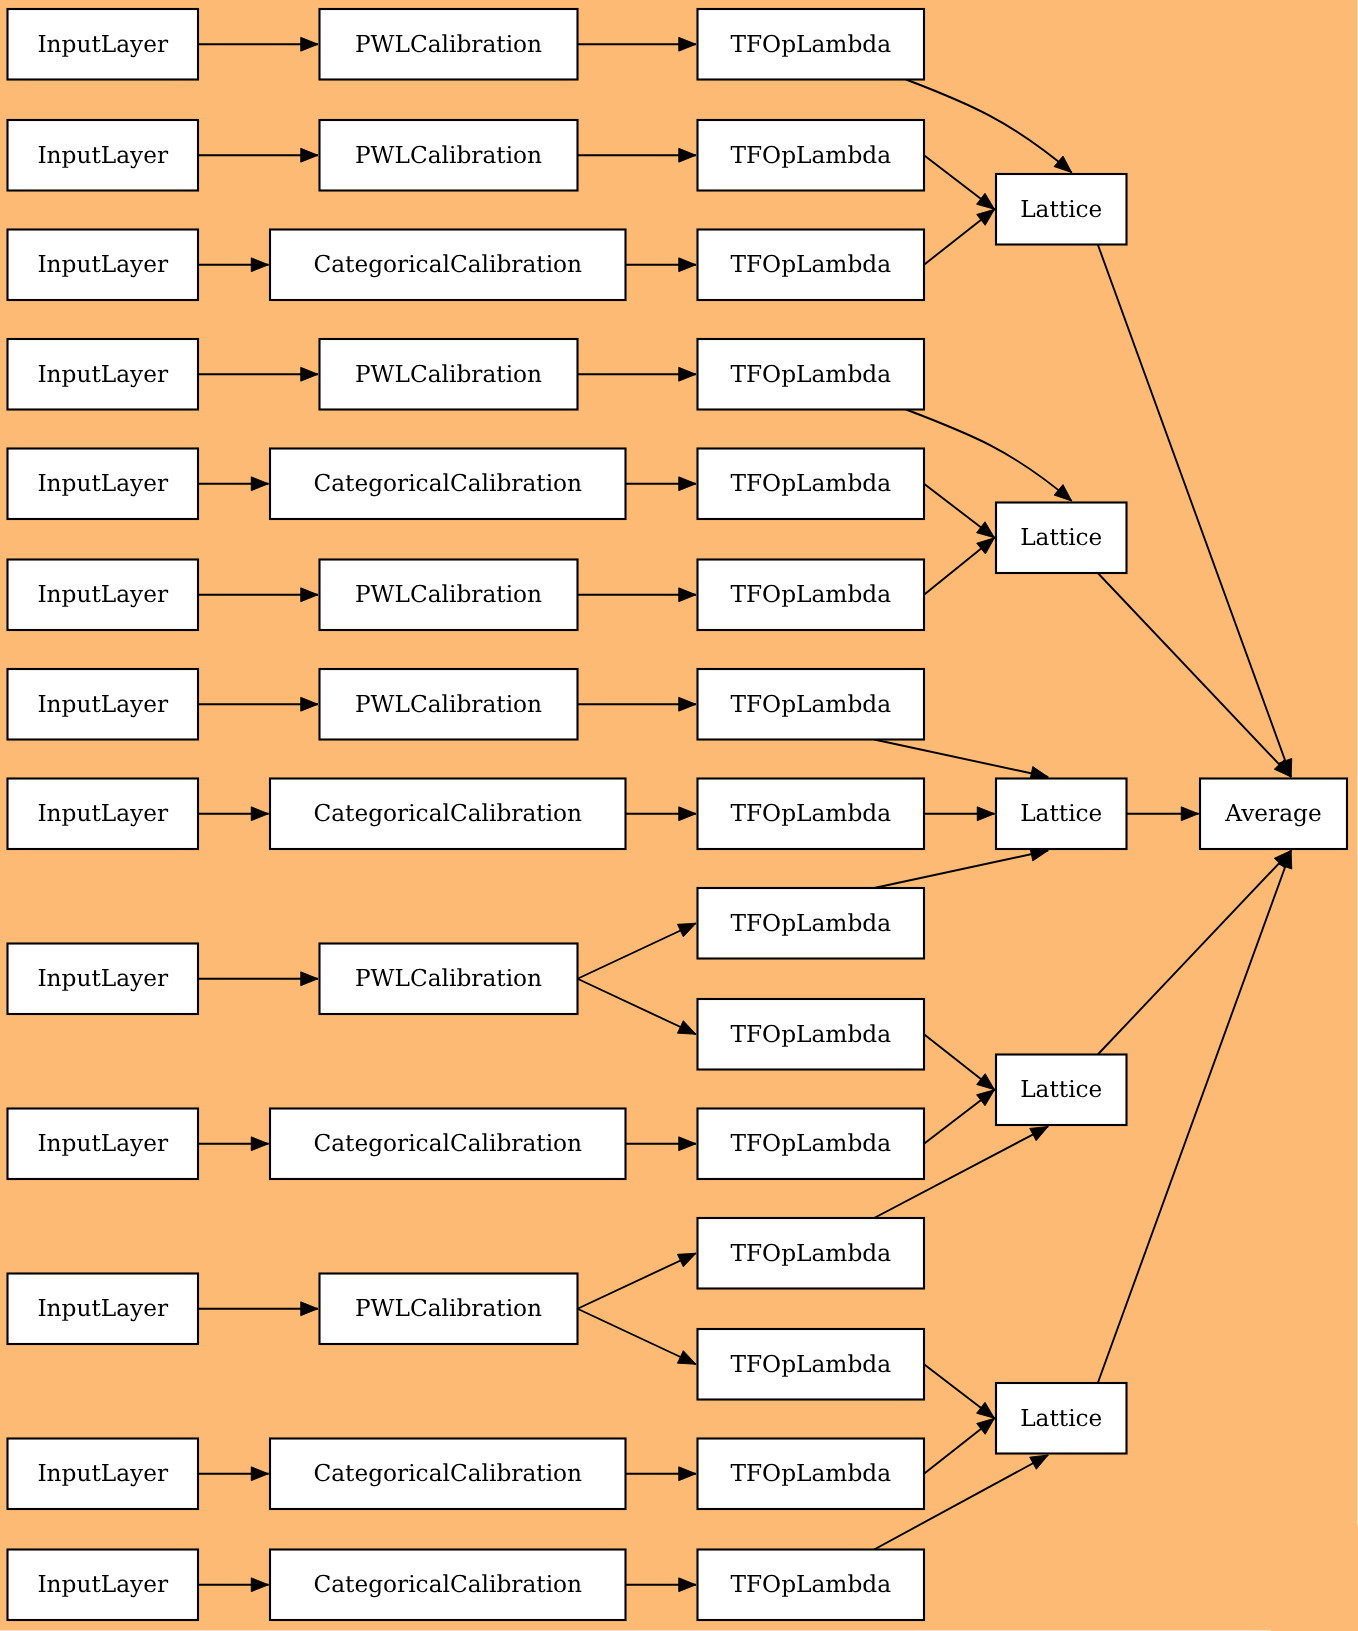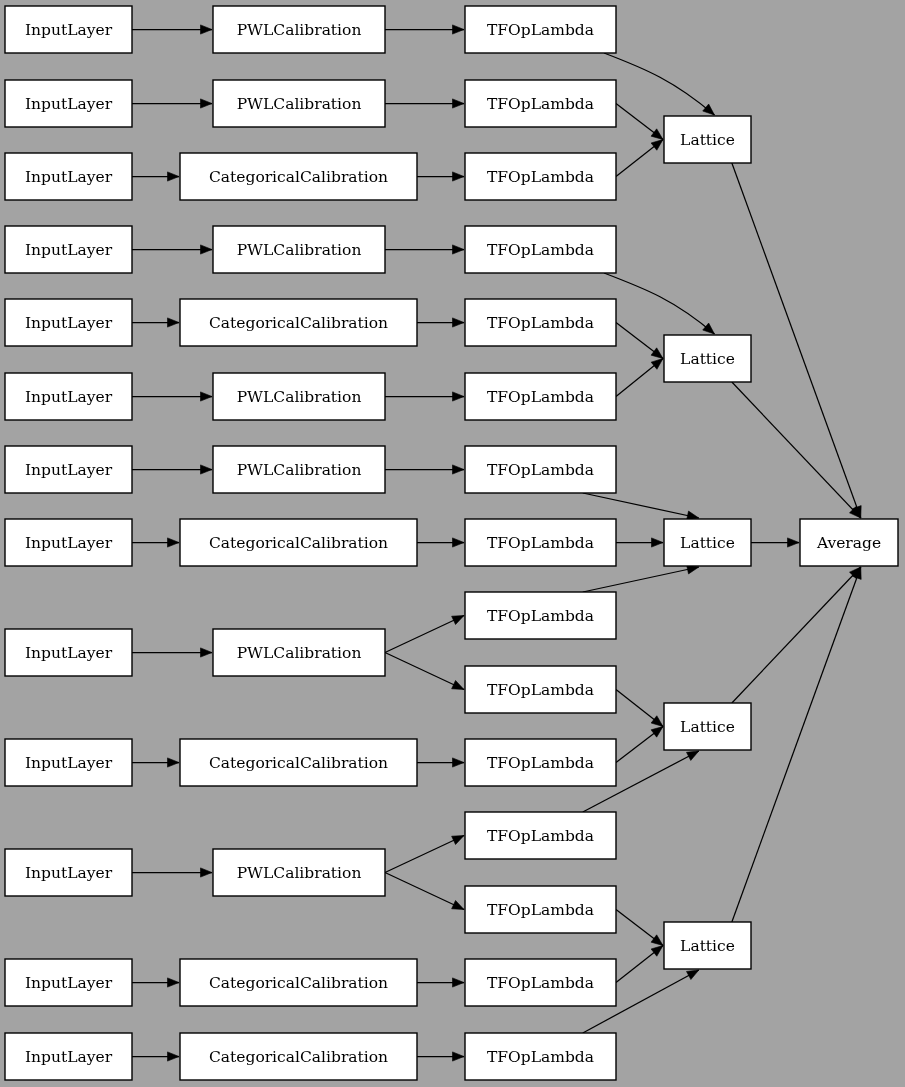--- a/index.html
+++ b/index.html
@@ -4,21 +4,21 @@
 <style>
   html, body {
     margin: 0;
     padding: 0;
     background: #ffffff;
   }
   #canvas {
     position: relative;
     width: 905px;
     height: 1087px;
-    background: #a3a3a3;
+    background: #fdba74;
     font-family: "DejaVu Serif", "Liberation Serif", serif;
   }
   svg.graph {
     position: absolute;
     top: 0;
     left: 0;
     width: 905px;
     height: 1087px;
     display: block;
   }

